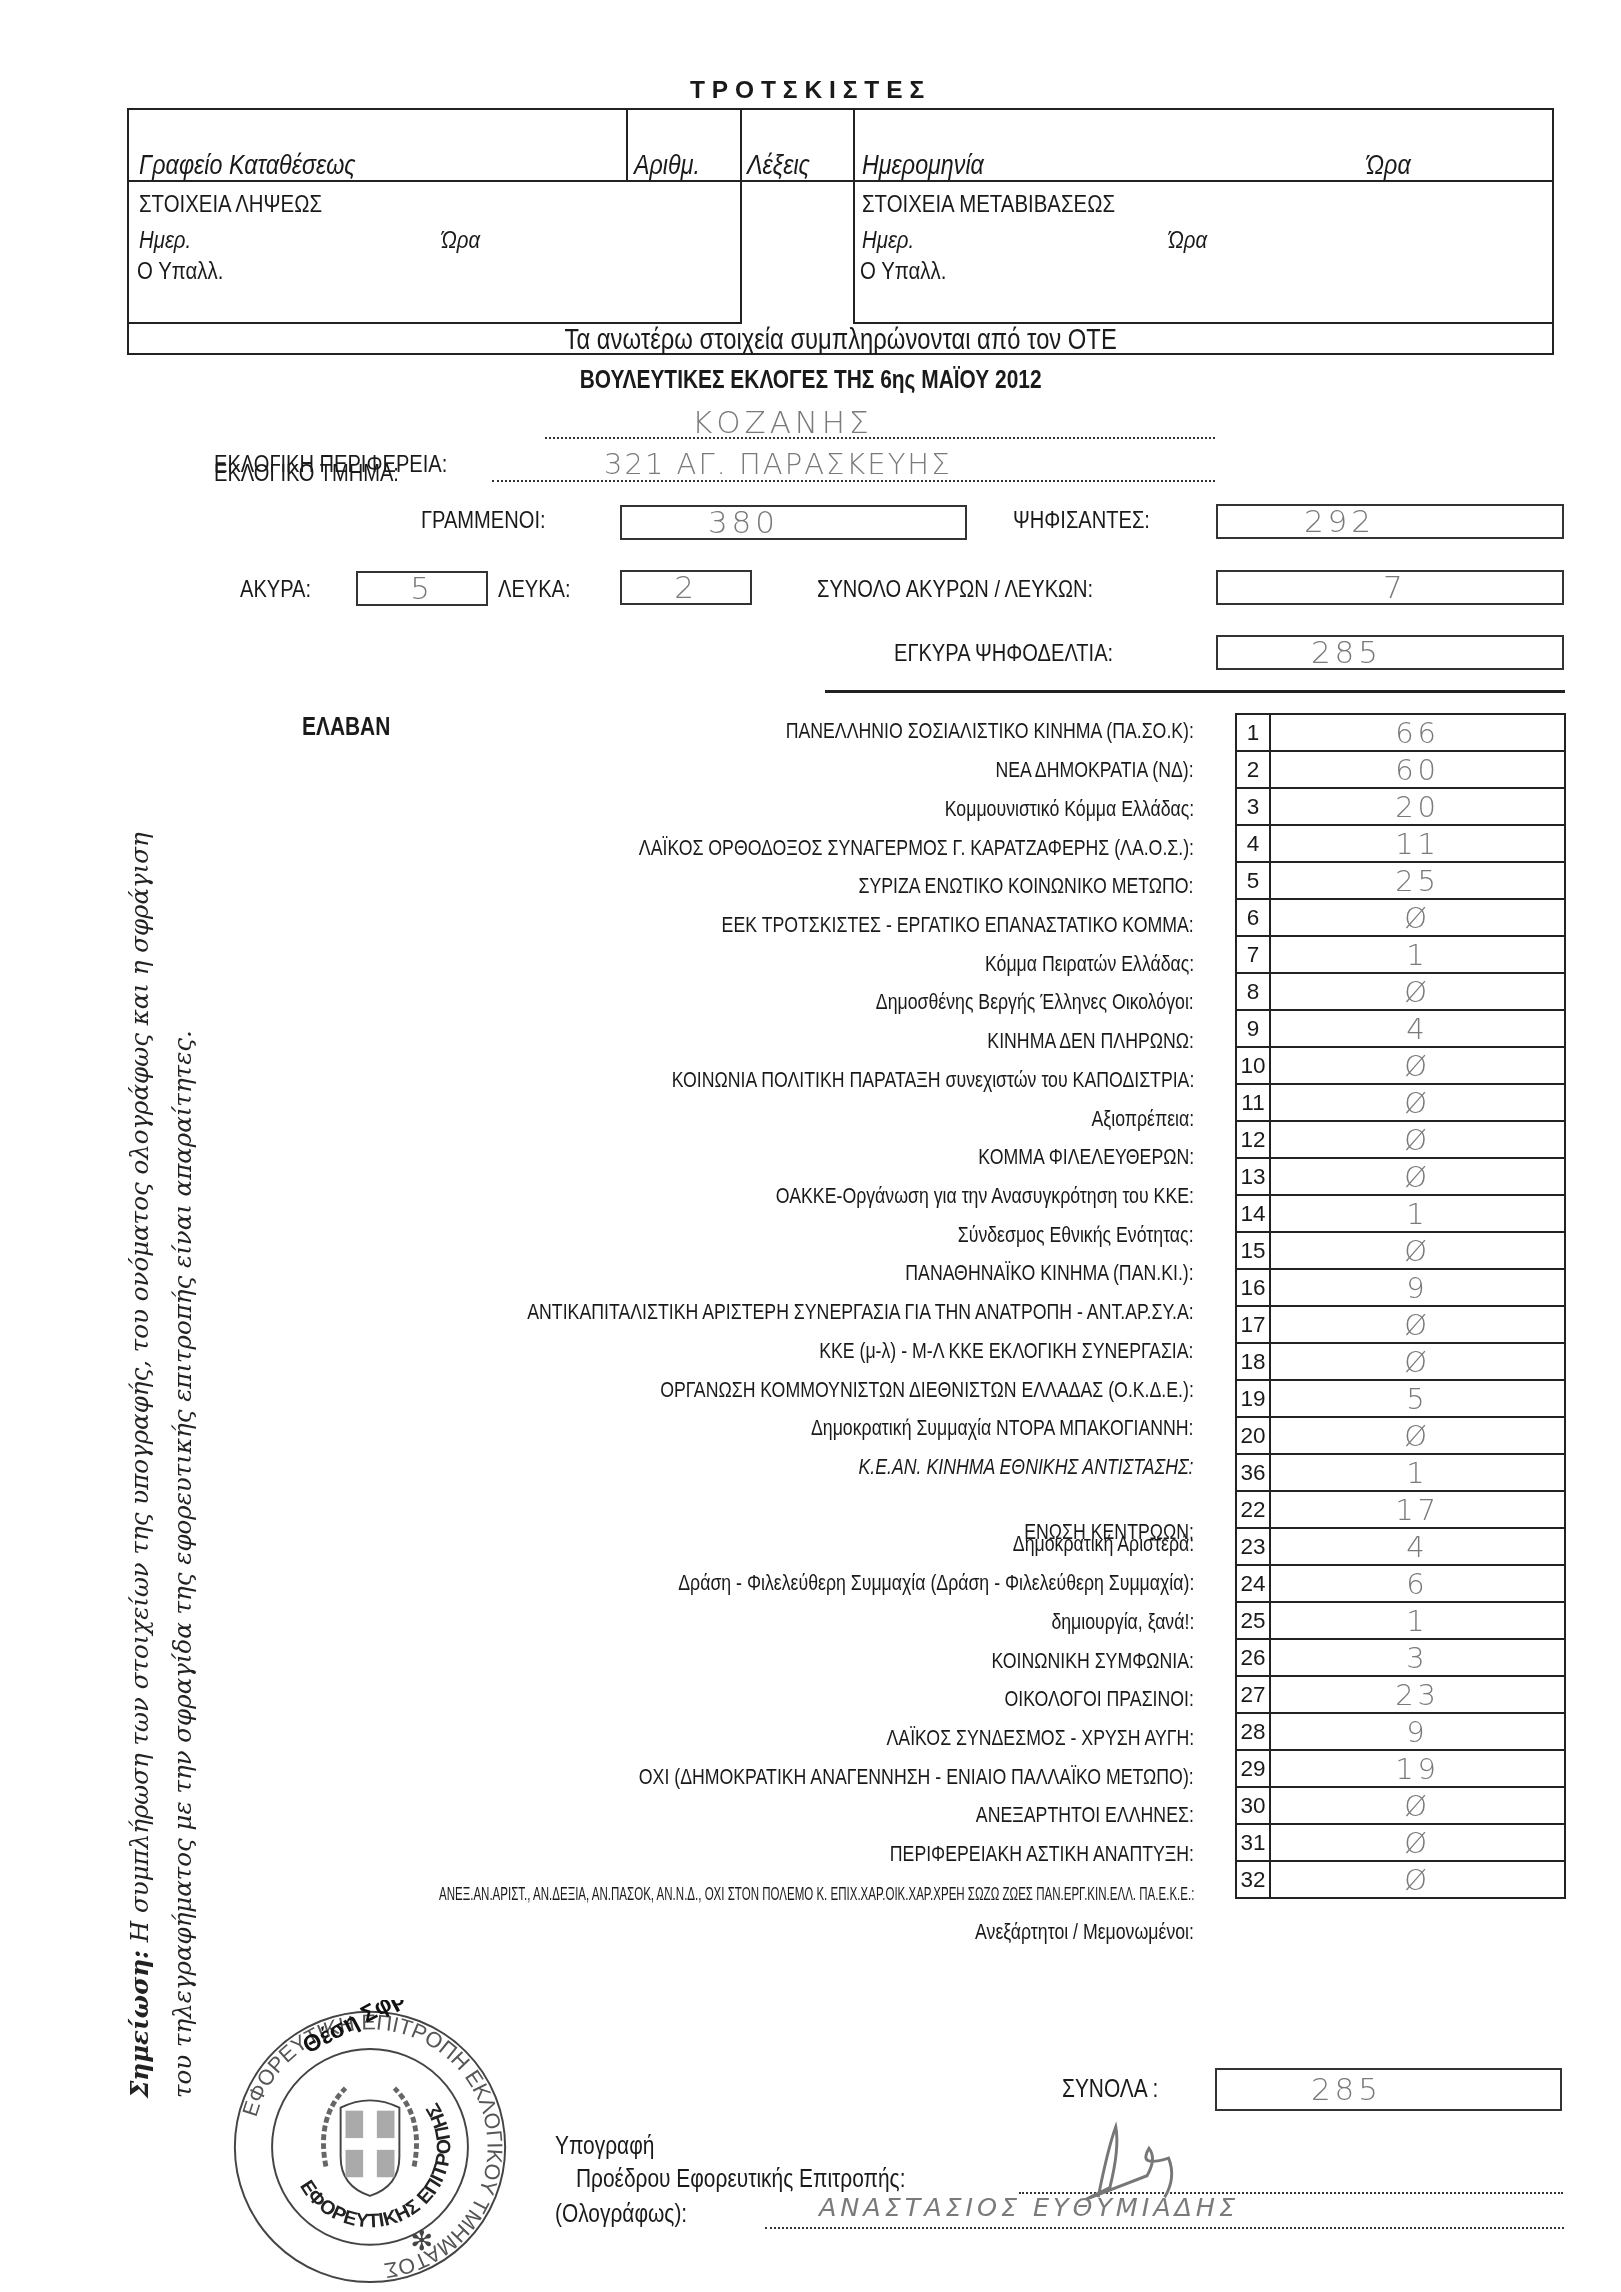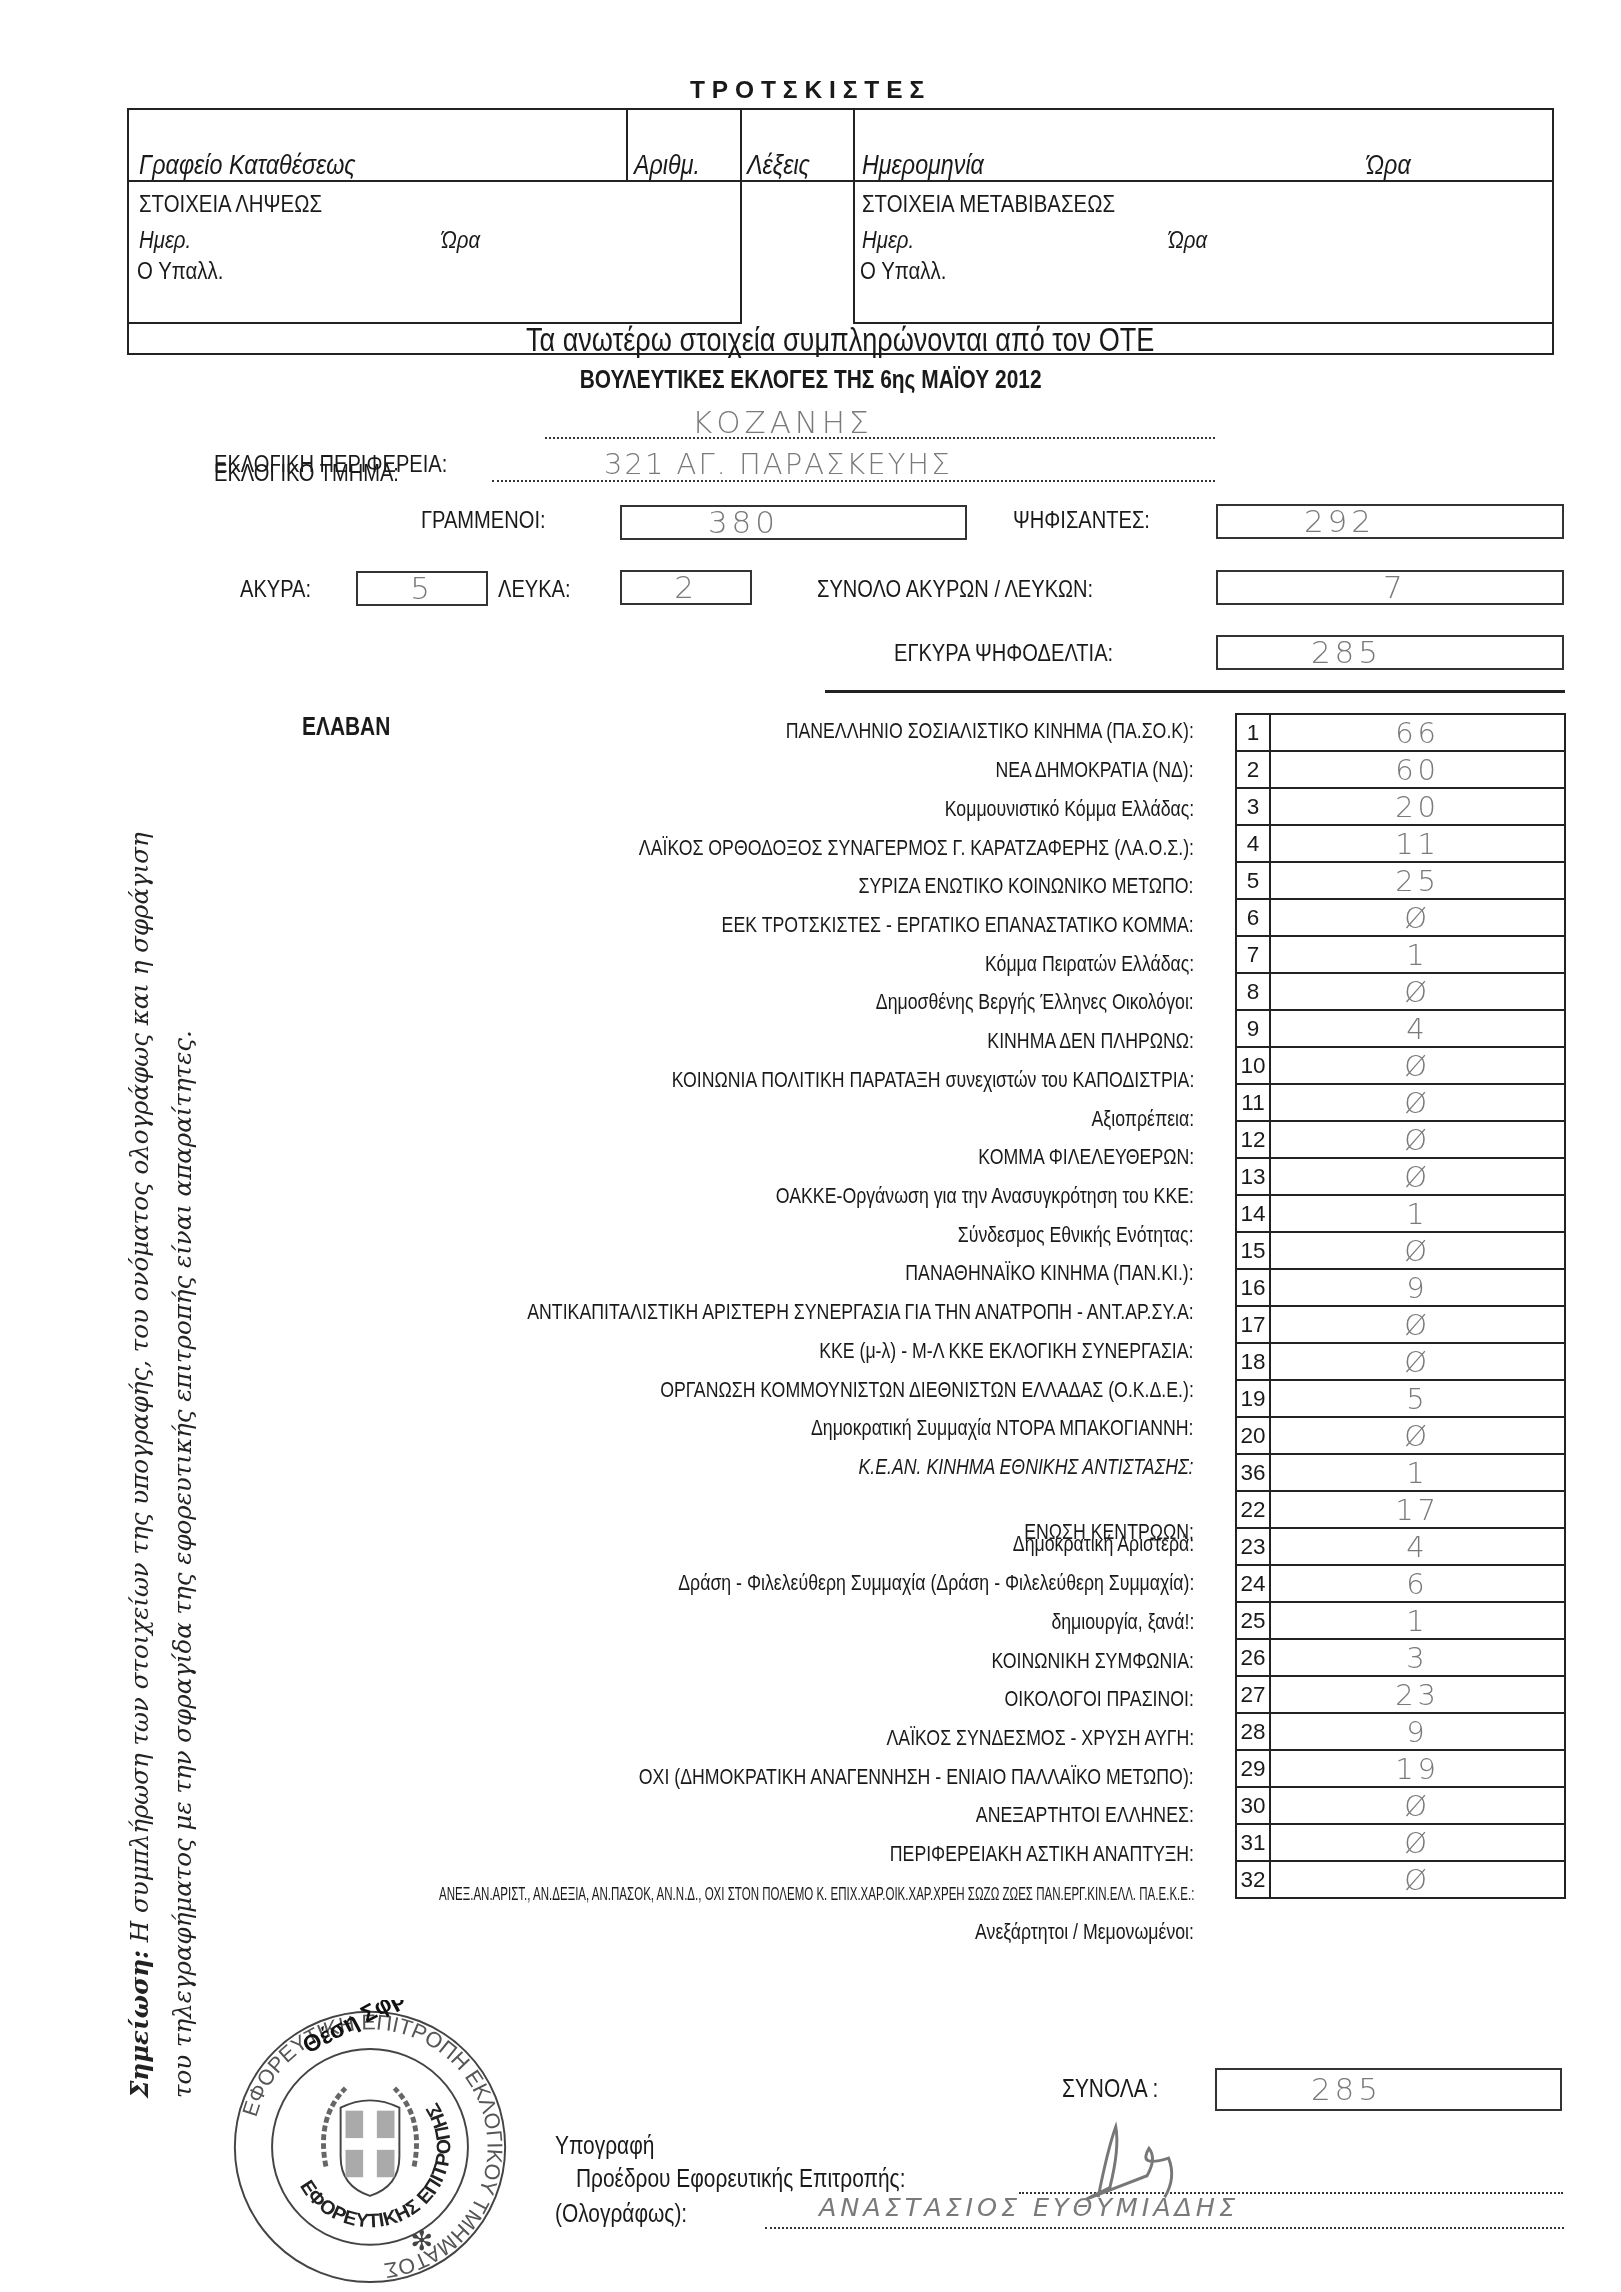--- a/index.html
+++ b/index.html
@@ -14,21 +14,21 @@
 
   #title { left:0; width:1621px; top:76px; text-align:center; font-size:24.5px; font-weight:bold; letter-spacing:6.9px; }
 
   
   #ote-box { left:127px; top:108px; width:1427px; height:247px; border:2px solid #222; box-sizing:border-box; }
   .vline { position:absolute; background:#222; width:2px; }
   .hline { position:absolute; background:#222; height:2px; }
   .hdr-lbl { position:absolute; font-size:27.4px; font-style:italic; }
   .hdr-lbl span, .sect-lbl span { transform:scaleX(0.85); transform-origin:left center; display:inline-block; white-space:nowrap; }
   .sect-lbl { position:absolute; font-size:24px; }
-  #ote-note { position:absolute; left:0; right:0; bottom:0; height:31px; text-align:center; font-size:33px; line-height:35px; }
+  #ote-note { position:absolute; left:0; right:0; bottom:0; height:31px; text-align:center; font-size:29px; line-height:35px; }
 
   #election-title { left:0; width:1621px; top:365px; text-align:center; font-size:25.5px; font-weight:bold; }
 
   .field-lbl { font-size:24.5px; }
   .dotline { border-bottom:2px dotted #333; height:0; }
   .box { border:2px solid #333; box-sizing:border-box; background:#fff; }
   .box-val { font-size:31px; text-align:center; line-height:35px; }
 
   #elaban { left:302px; top:712px; font-size:25.5px; font-weight:bold; }
   #divider { left:825px; top:690px; width:740px; height:2.9px; background:#222; }

